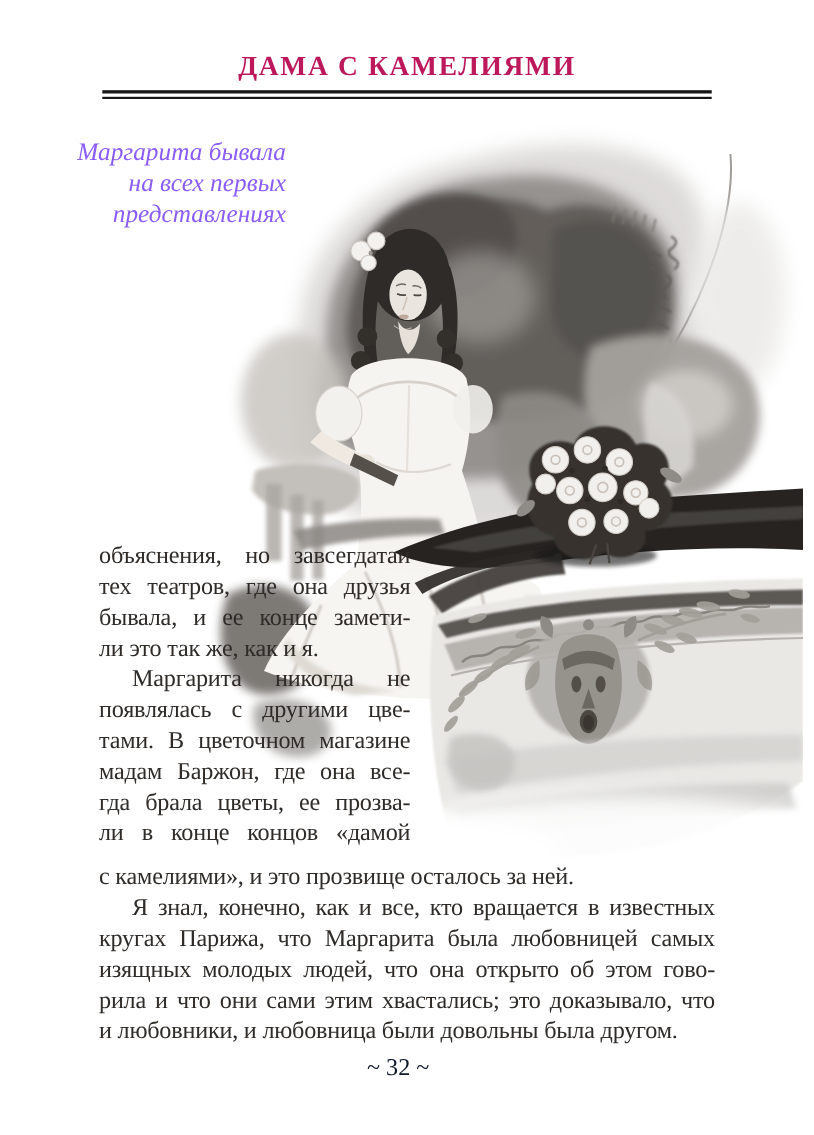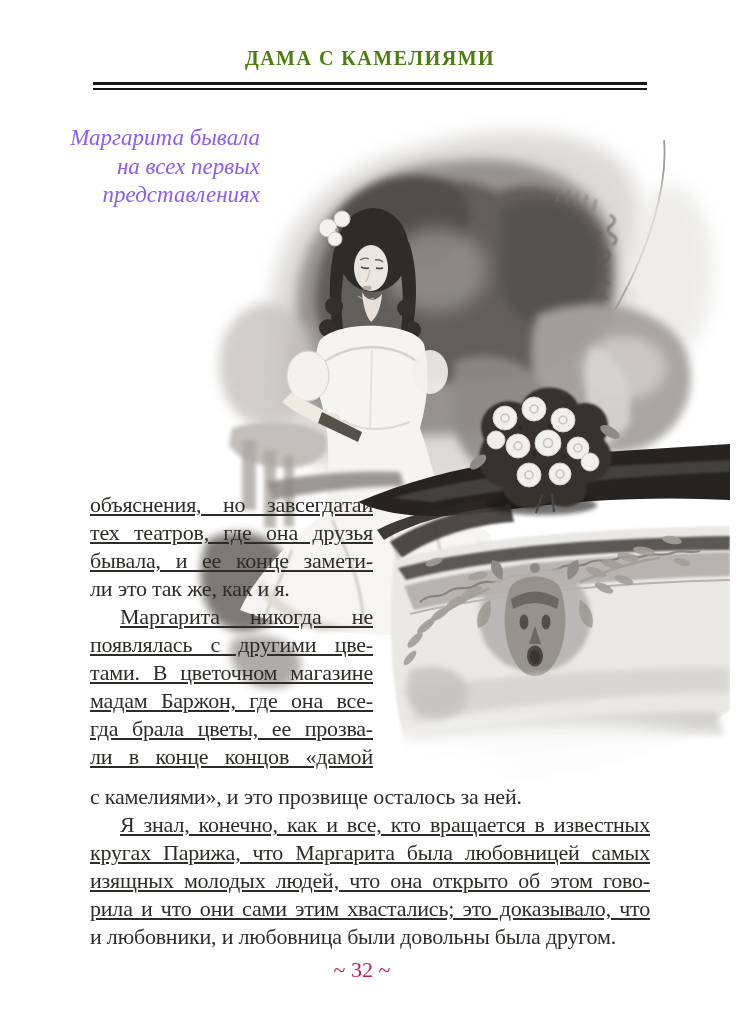--- a/index.html
+++ b/index.html
@@ -5,41 +5,41 @@
   html,body{margin:0;padding:0;}
   body{
     width:740px;height:1032px;background:#ffffff;position:relative;overflow:hidden;
     font-family:"Liberation Serif","DejaVu Serif",serif;color:#2e2b28;
     -webkit-font-smoothing:antialiased;
   }
   .abs{position:absolute;}
   
   .title{
     left:90px;top:47px;width:560px;text-align:center;
-    font-size:20px;font-weight:bold;letter-spacing:1.5px;color:#4d7c0f;
+    font-size:25px;font-weight:bold;letter-spacing:1.5px;color:#be185d;
   }
   .rule{
     left:93px;top:82px;width:554px;height:3px;
     border-top:3px solid #161616;border-bottom:2px solid #161616;
   }
   
   .caption{
     left:58px;top:124px;width:202px;text-align:right;
     font-style:italic;font-size:23px;line-height:28.5px;color:#8b5cf6;
   }
   
   .illus{left:172px;top:110px;width:558px;height:680px;}
   
   .col{left:90px;top:491px;width:283px;font-size:22px;line-height:28px;letter-spacing:-0.2px;}
   .wide{left:90px;top:771px;width:560px;font-size:22px;line-height:28px;letter-spacing:-0.2px;margin-top:12px;}
   .bl{height:28px;}
-  .jl{text-align:justify;text-align-last:justify;text-decoration:underline;}
+  .jl{text-align:justify;text-align-last:justify;}
   .ind{text-indent:30px;}
   
-  .pageno{left:0;top:957px;width:724px;text-align:center;font-size:22px;color:#be185d;}
+  .pageno{left:0;top:957px;width:724px;text-align:center;font-size:22px;color:#0f172a;}
 </style>
 </head>
 <body>
 
 <div>
 
   <div class="abs title">ДАМА С КАМЕЛИЯМИ</div>
   <div class="abs rule"></div>
 
   <div class="abs caption">

